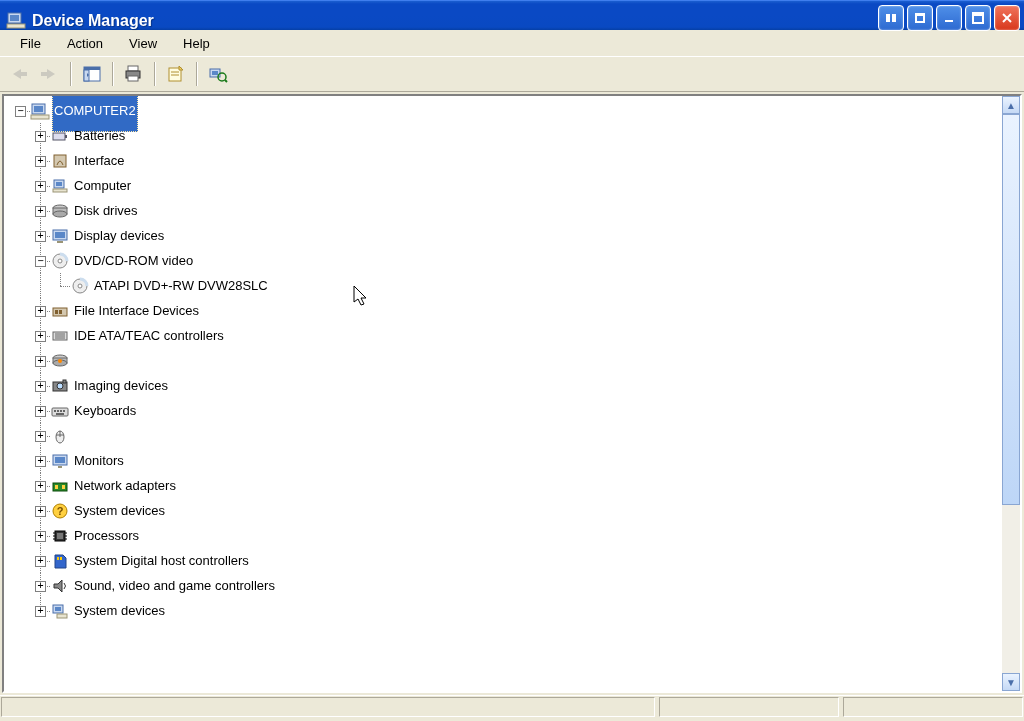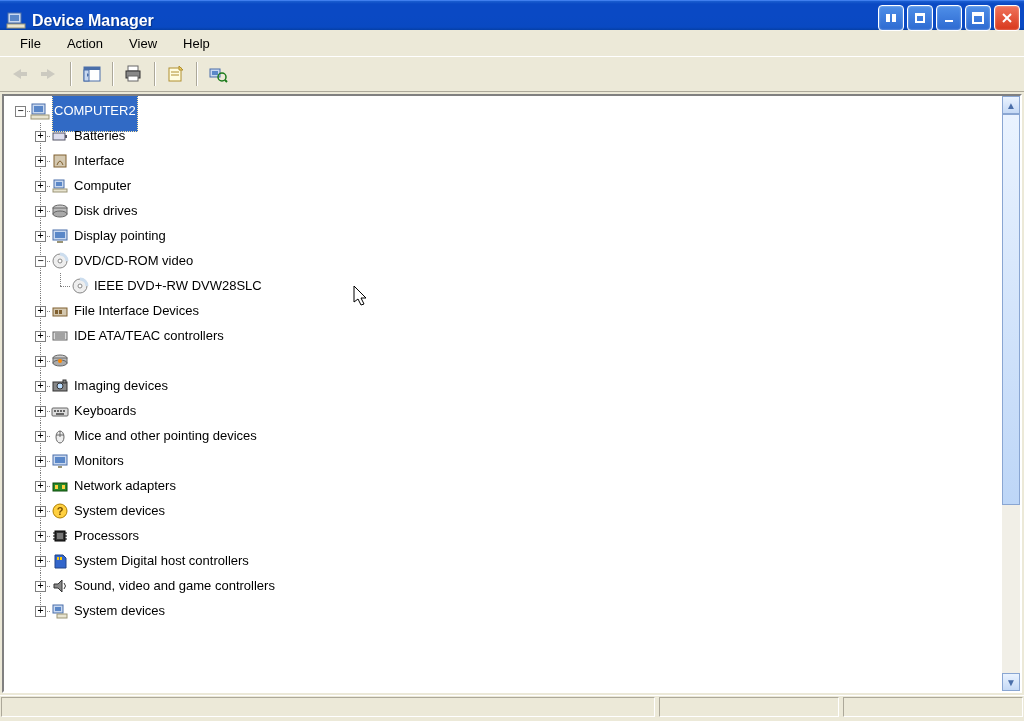--- a/index.html
+++ b/index.html
@@ -360,21 +360,21 @@
         <span class="conn h">
           <span class="expander">+</span>
         </span>
         <span class="node-icon">
           <svg width="18" height="18">
             <rect x="2" y="3" width="14" height="10" fill="#c8d8f0" stroke="#4a6ea9"></rect>
             <rect x="4" y="5" width="10" height="6" fill="#5a87c8"></rect>
             <rect x="6" y="14" width="6" height="2" fill="#9b9577"></rect>
           </svg>
         </span>
-        <span class="node-label">Display pointing</span>
+        <span class="node-label">Display devices</span>
       </div>
       <div class="node-row">
         <span class="conn blank"></span>
         <span class="conn h">
           <span class="expander">−</span>
         </span>
         <span class="node-icon">
           <svg width="18" height="18">
             <circle cx="9" cy="9" r="7" fill="#eee" stroke="#888"></circle>
             <circle cx="9" cy="9" r="2" fill="#fff" stroke="#888"></circle>
@@ -387,21 +387,21 @@
         <span class="conn blank"></span>
         <span class="conn "></span>
         <span class="conn last h"></span>
         <span class="node-icon">
           <svg width="18" height="18">
             <circle cx="9" cy="9" r="7" fill="#eee" stroke="#888"></circle>
             <circle cx="9" cy="9" r="2" fill="#fff" stroke="#888"></circle>
             <path d="M9 2 A7 7 0 0 1 16 9" fill="none" stroke="#cde" stroke-width="3"></path>
           </svg>
         </span>
-        <span class="node-label">IEEE DVD+-RW DVW28SLC</span>
+        <span class="node-label">ATAPI DVD+-RW DVW28SLC</span>
       </div>
       <div class="node-row">
         <span class="conn blank"></span>
         <span class="conn h">
           <span class="expander">+</span>
         </span>
         <span class="node-icon">
           <svg width="18" height="18">
             <rect x="2" y="6" width="14" height="8" fill="#d4c8b0" stroke="#806030"></rect>
             <rect x="4" y="8" width="3" height="4" fill="#806030"></rect>
@@ -475,21 +475,20 @@
         <span class="conn h">
           <span class="expander">+</span>
         </span>
         <span class="node-icon">
           <svg width="18" height="18">
             <ellipse cx="9" cy="10" rx="4" ry="6" fill="#eee" stroke="#666"></ellipse>
             <line x1="9" y1="4" x2="9" y2="10" stroke="#666"></line>
             <line x1="5" y1="8" x2="13" y2="8" stroke="#666"></line>
           </svg>
         </span>
-        <span class="node-label">Mice and other pointing devices</span>
       </div>
       <div class="node-row">
         <span class="conn blank"></span>
         <span class="conn h">
           <span class="expander">+</span>
         </span>
         <span class="node-icon">
           <svg width="18" height="18">
             <rect x="2" y="3" width="14" height="10" fill="#c8d8f0" stroke="#4a6ea9"></rect>
             <rect x="4" y="5" width="10" height="6" fill="#5a87c8"></rect>

